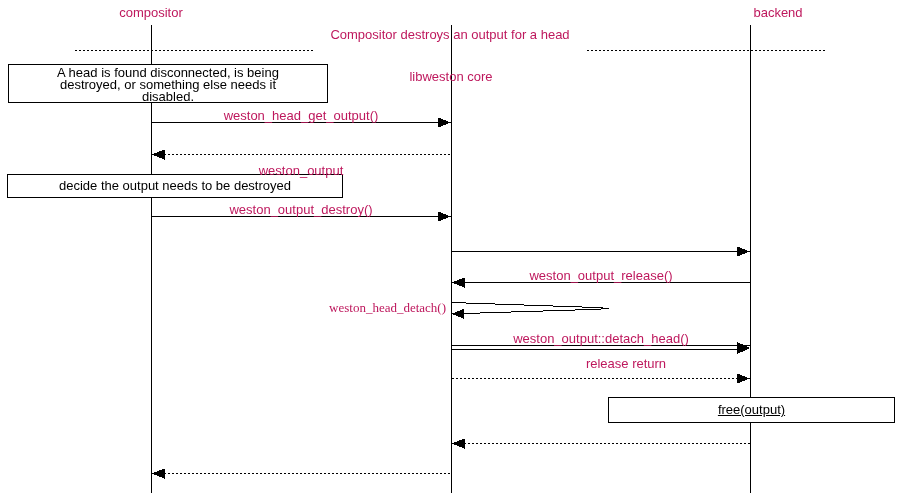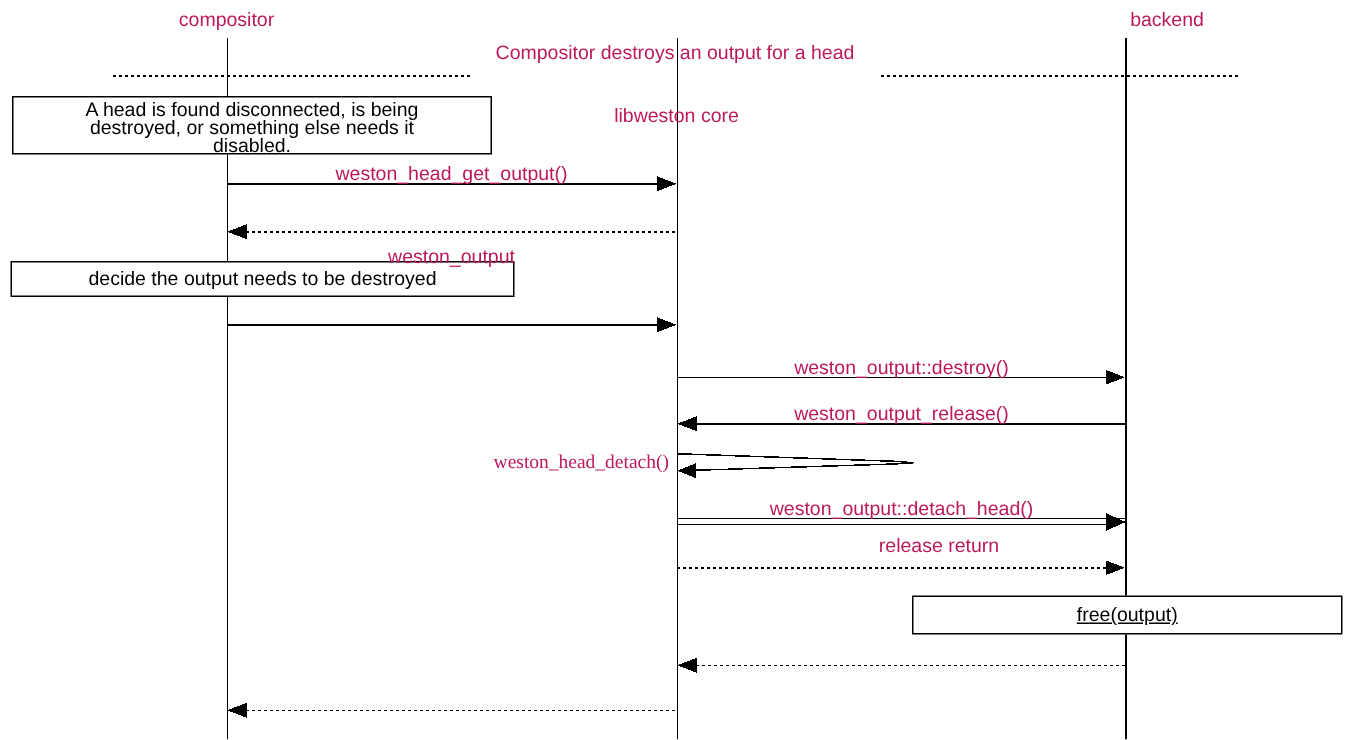--- a/index.html
+++ b/index.html
@@ -79,19 +79,19 @@
     <div class="nline">destroyed, or something else needs it</div>
     <div class="nline">disabled.</div>
   </div>
 
   <div class="note" style="left:7px;top:174px;width:336px;height:24px;line-height:22px;">decide the output needs to be destroyed</div>
 
   <div class="note" style="left:608px;top:397px;width:287px;height:26px;line-height:24px;text-decoration:underline;">free(output)</div>
 
   <div class="lbl ctr" style="left:301px;top:109px;">weston_head_get_output()</div>
   <div class="lbl ctr" style="left:301px;top:140px;margin-top:24px;">weston_output</div>
-  <div class="lbl ctr" style="left:601px;top:238px;">weston_output::destroy()</div>
+  <div class="lbl ctr" style="left:301px;top:203px;">weston_output_destroy()</div>
   <div class="lbl ctr" style="left:601px;top:269px;">weston_output_release()</div>
   <div class="lbl rgt" style="left:446px;top:301px;font-family:Liberation Serif, serif;">weston_head_detach()</div>
   <div class="lbl ctr" style="left:601px;top:332px;">weston_output::detach_head()</div>
   <div class="lbl ctr" style="left:601px;top:357px;margin-left:25px;">release return</div>
 
 </div>
 
 </body></html>

